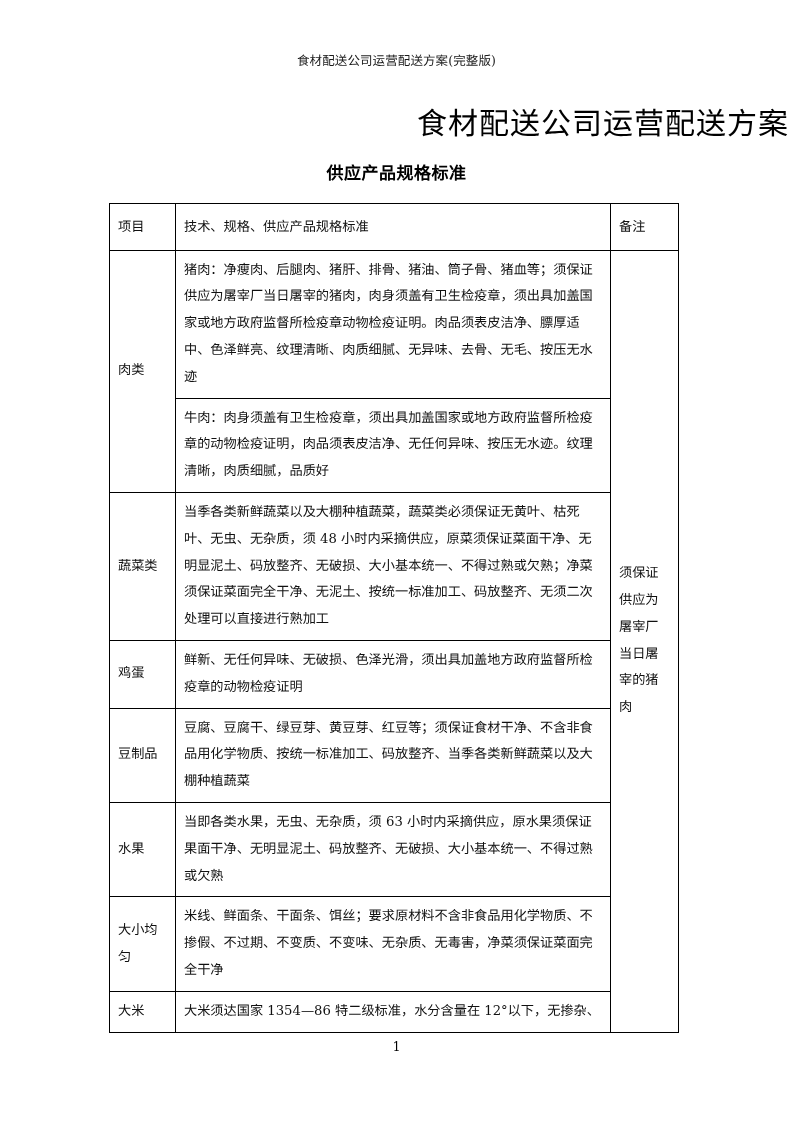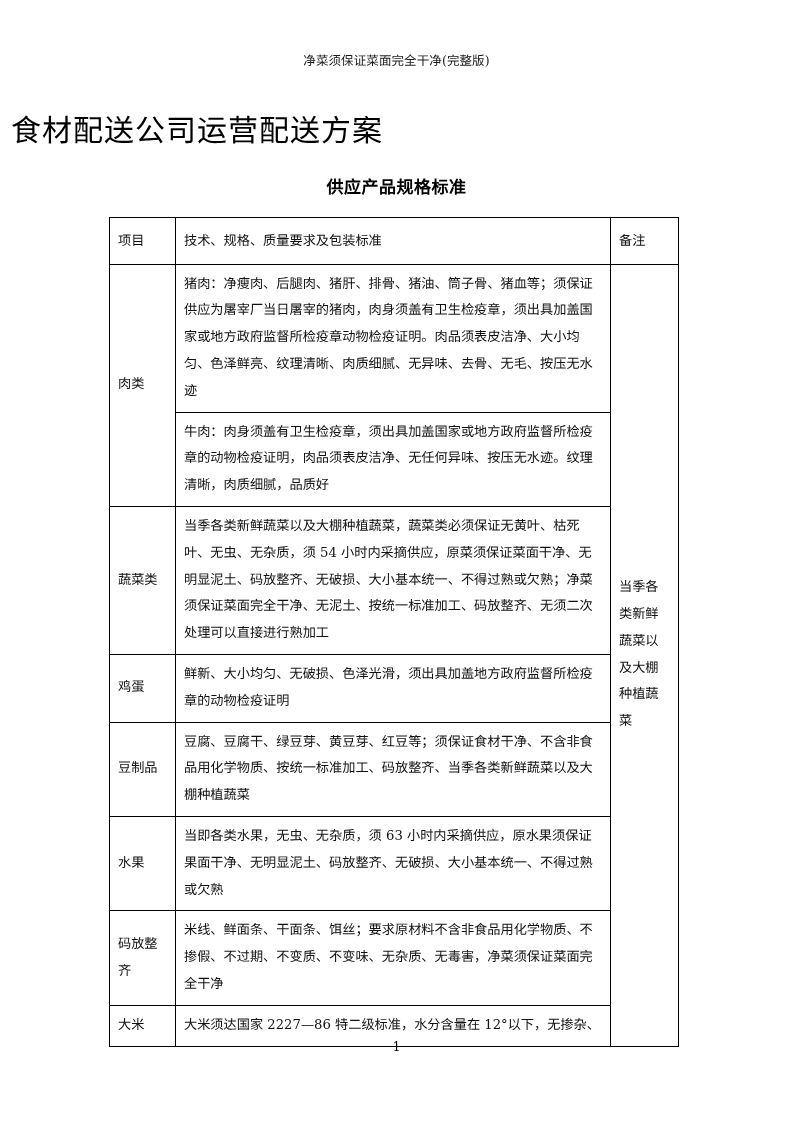--- a/index.html
+++ b/index.html
@@ -31,27 +31,27 @@
     font-family: "DejaVu Serif", "Liberation Serif", serif;
     font-size: 12.5px;
     line-height: 1;
     color: #1a1a1a;
     padding-top: 55px;
     letter-spacing: 0.1px;
   }
 
   
   .doc-title {
-    text-align: left;
+    text-align: right;
     font-family: "DejaVu Serif", "Liberation Serif", serif;
     font-size: 30px;
     font-weight: normal;
     line-height: 1;
     color: #000;
-    margin: 11px;
+    margin: 4px;
     padding-top: 37px;
     letter-spacing: 1px;
   }
   .doc-subtitle {
     text-align: center;
     font-family: "DejaVu Sans", "Liberation Sans", sans-serif;
     font-size: 17px;
     font-weight: bold;
     line-height: 1;
     color: #000;
@@ -126,77 +126,77 @@
     font-family: "DejaVu Serif", "Liberation Serif", serif;
     font-size: 12px;
     color: #000;
   }
 </style>
 </head>
 <body>
 
 <div class="page">
 
-  <div class="doc-header">净菜须保证菜面完全干净(完整版)</div>
+  <div class="doc-header">食材配送公司运营配送方案(完整版)</div>
 
   <h1 class="doc-title">食材配送公司运营配送方案</h1>
 
   <h2 class="doc-subtitle">供应产品规格标准</h2>
 
   <div class="table-wrap">
     <table class="spec-table">
       <colgroup>
         <col class="c-item">
         <col class="c-spec">
         <col class="c-remark">
       </colgroup>
       <tbody>
         <tr class="head-row">
           <td class="item-cell">项目</td>
-          <td class="spec-cell">技术、规格、质量要求及包装标准</td>
+          <td class="spec-cell">技术、规格、供应产品规格标准</td>
           <td class="remark-cell">备注</td>
         </tr>
 
         <tr>
           <td class="item-cell" rowspan="2">肉类</td>
-          <td class="spec-cell">猪肉：净瘦肉、后腿肉、猪肝、排骨、猪油、筒子骨、猪血等；须保证供应为屠宰厂当日屠宰的猪肉，肉身须盖有卫生检疫章，须出具加盖国家或地方政府监督所检疫章动物检疫证明。肉品须表皮洁净、大小均匀、色泽鲜亮、纹理清晰、肉质细腻、无异味、去骨、无毛、按压无水迹</td>
-          <td class="remark-cell" rowspan="8">当季各类新鲜蔬菜以及大棚种植蔬菜</td>
+          <td class="spec-cell">猪肉：净瘦肉、后腿肉、猪肝、排骨、猪油、筒子骨、猪血等；须保证供应为屠宰厂当日屠宰的猪肉，肉身须盖有卫生检疫章，须出具加盖国家或地方政府监督所检疫章动物检疫证明。肉品须表皮洁净、膘厚适中、色泽鲜亮、纹理清晰、肉质细腻、无异味、去骨、无毛、按压无水迹</td>
+          <td class="remark-cell" rowspan="8">须保证供应为屠宰厂当日屠宰的猪肉</td>
         </tr>
         <tr>
           <td class="spec-cell">牛肉：肉身须盖有卫生检疫章，须出具加盖国家或地方政府监督所检疫章的动物检疫证明，肉品须表皮洁净、无任何异味、按压无水迹。纹理清晰，肉质细腻，品质好</td>
         </tr>
 
         <tr>
           <td class="item-cell">蔬菜类</td>
-          <td class="spec-cell">当季各类新鲜蔬菜以及大棚种植蔬菜，蔬菜类必须保证无黄叶、枯死叶、无虫、无杂质，须 54 小时内采摘供应，原菜须保证菜面干净、无明显泥土、码放整齐、无破损、大小基本统一、不得过熟或欠熟；净菜须保证菜面完全干净、无泥土、按统一标准加工、码放整齐、无须二次处理可以直接进行熟加工</td>
+          <td class="spec-cell">当季各类新鲜蔬菜以及大棚种植蔬菜，蔬菜类必须保证无黄叶、枯死叶、无虫、无杂质，须 48 小时内采摘供应，原菜须保证菜面干净、无明显泥土、码放整齐、无破损、大小基本统一、不得过熟或欠熟；净菜须保证菜面完全干净、无泥土、按统一标准加工、码放整齐、无须二次处理可以直接进行熟加工</td>
         </tr>
 
         <tr>
           <td class="item-cell">鸡蛋</td>
-          <td class="spec-cell">鲜新、大小均匀、无破损、色泽光滑，须出具加盖地方政府监督所检疫章的动物检疫证明</td>
+          <td class="spec-cell">鲜新、无任何异味、无破损、色泽光滑，须出具加盖地方政府监督所检疫章的动物检疫证明</td>
         </tr>
 
         <tr>
           <td class="item-cell">豆制品</td>
           <td class="spec-cell">豆腐、豆腐干、绿豆芽、黄豆芽、红豆等；须保证食材干净、不含非食品用化学物质、按统一标准加工、码放整齐、当季各类新鲜蔬菜以及大棚种植蔬菜</td>
         </tr>
 
         <tr>
           <td class="item-cell">水果</td>
           <td class="spec-cell">当即各类水果，无虫、无杂质，须 63 小时内采摘供应，原水果须保证果面干净、无明显泥土、码放整齐、无破损、大小基本统一、不得过熟或欠熟</td>
         </tr>
 
         <tr>
-          <td class="item-cell">码放整齐</td>
+          <td class="item-cell">大小均匀</td>
           <td class="spec-cell">米线、鲜面条、干面条、饵丝；要求原材料不含非食品用化学物质、不掺假、不过期、不变质、不变味、无杂质、无毒害，净菜须保证菜面完全干净</td>
         </tr>
 
         <tr>
           <td class="item-cell">大米</td>
-          <td class="spec-cell">大米须达国家 2227—86 特二级标准，水分含量在 12°以下，无掺杂、</td>
+          <td class="spec-cell">大米须达国家 1354—86 特二级标准，水分含量在 12°以下，无掺杂、</td>
         </tr>
       </tbody>
     </table>
   </div>
 
   <div class="page-number">1</div>
 
 </div>
 
 </body></html>

